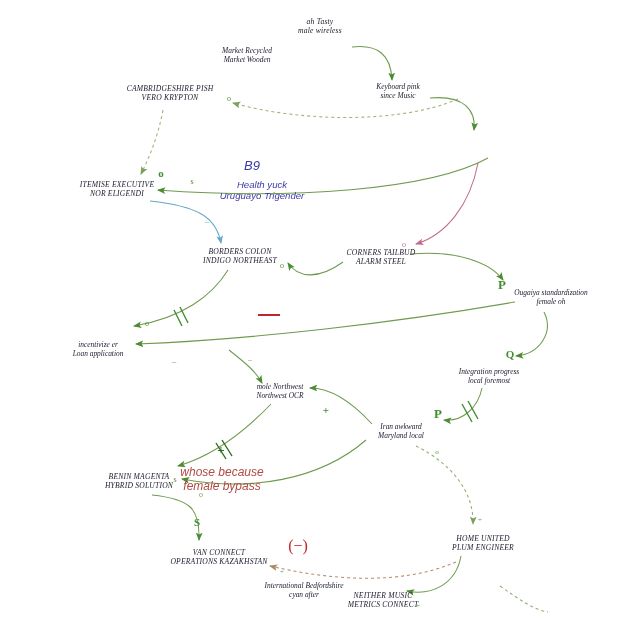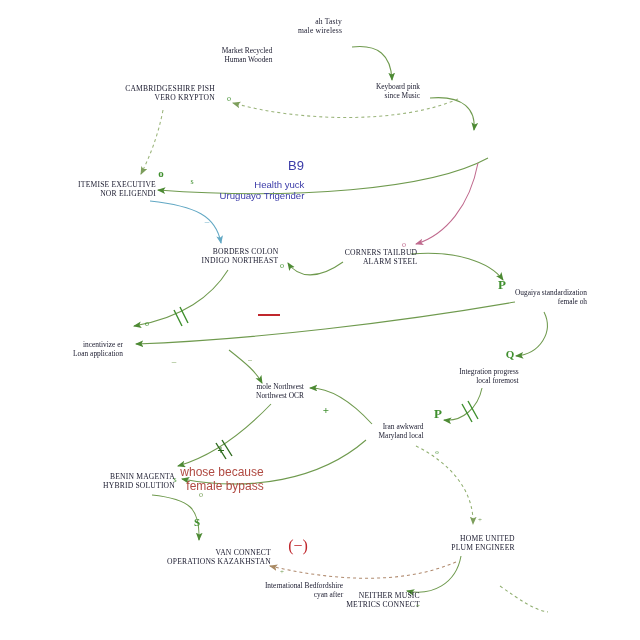--- a/index.html
+++ b/index.html
@@ -1,28 +1,28 @@
 <!DOCTYPE html>
 <html><head>
 <meta charset="utf-8">
 <style>
   html,body{margin:0;padding:0;background:#ffffff;}
   body{width:640px;height:640px;overflow:hidden;
        font-family:"Liberation Serif", serif;}
   #stage{position:relative;width:640px;height:640px;background:#fff;}
   svg#links{position:absolute;left:0;top:0;width:640px;height:640px;}
 
-  .node{position:absolute;text-align:right;line-height:1.18;
+  .node{position:absolute;text-align:center;line-height:1.18;
         color:#1a1a2e;white-space:nowrap;
-        transform:translate(-50%,-50%);}
+        transform:translate(-50%,-50%);font-style:italic;}
   .node.small{font-size:7.4px;}
   .node.caps{font-size:7.6px;letter-spacing:.2px;}
 
   .node.blue{color:#3b3ba8;font-family:"Liberation Sans",sans-serif;font-size:9.6px;}
-  .node.blue.big{font-size:13px;margin-left:44px;}
+  .node.blue.big{font-size:13px;}
   .node.olive{color:#4c6b22;font-family:"Liberation Sans",sans-serif;font-size:9.6px;}
   .node.brick{color:#b04a42;font-family:"Liberation Sans",sans-serif;font-size:12px;}
 
   .mark{position:absolute;transform:translate(-50%,-50%);
         font-family:"Liberation Serif",serif;}
   .mark.grn{color:#3f8f2e;}
   .mark.grn2{color:#6f9a4e;}
   .mark.pink{color:#c06a8e;}
   .mark.cyan{color:#62a8c4;}
   .mark.red{color:#c0272d;}
@@ -111,21 +111,21 @@
       <path d="M216,443 L226,459 M222,440 L232,456" stroke="#2d6b1e"></path>
     </g>
   </svg>
 
   <div class="node caps" style="left:320px;top:27px">
     <div class="small">ah Tasty</div>
     <div class="small">male wireless</div>
   </div>
   <div class="node small" style="left:247px;top:56px">
     <div>Market Recycled</div>
-    <div>Human Wooden</div>
+    <div>Market Wooden</div>
   </div>
   <div class="node caps" style="left:170px;top:94px">
     <div>CAMBRIDGESHIRE PISH</div>
     <div>VERO KRYPTON</div>
   </div>
   <div class="node small" style="left:398px;top:92px">
     <div>Keyboard pink</div>
     <div>since Music</div>
   </div>
   <div class="node blue big" style="left:252px;top:166px">

